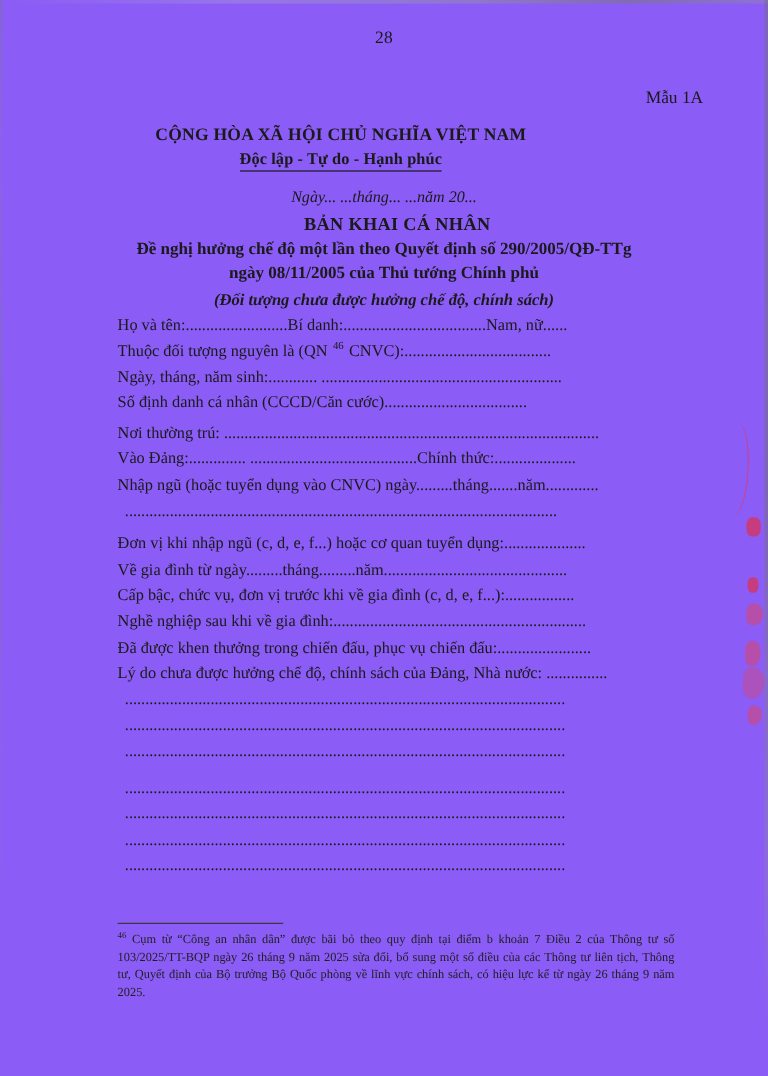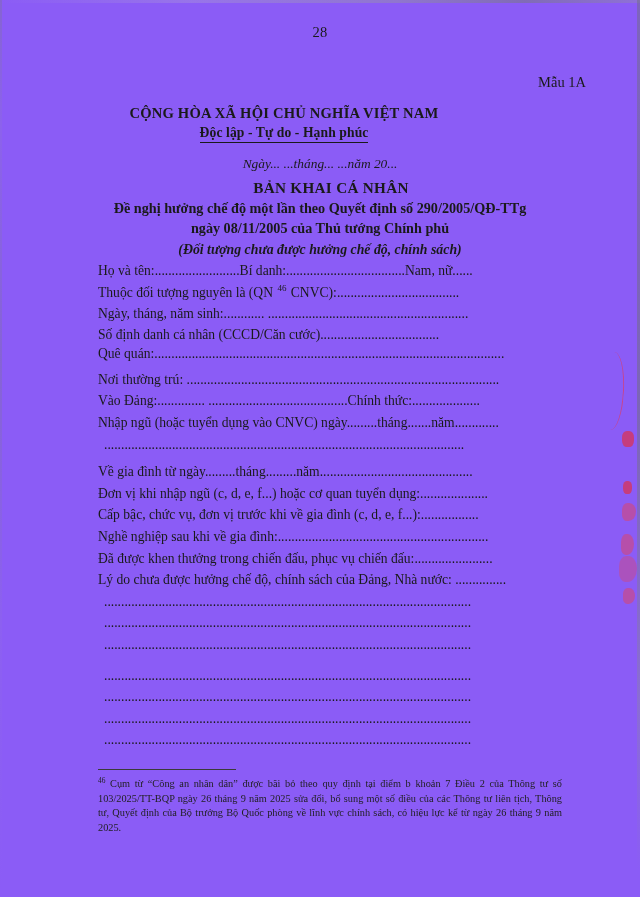--- a/index.html
+++ b/index.html
@@ -253,37 +253,36 @@
   <div class="form-body">
 
     <div class="fline">Họ và tên:.........................Bí danh:...................................Nam, nữ......</div>
 
     <div class="fline"><span>Thuộc đối tượng nguyên là (QN </span><span class="sup">46</span><span> CNVC):....................................</span></div>
 
     <div class="fline">Ngày, tháng, năm sinh:............ ...........................................................</div>
 
     <div class="fline tight">Số định danh cá nhân (CCCD/Căn cước)...................................</div>
 
-    <div class="fline tight">Quê quán:.......................................................................................................</div>
 
     <div class="gap-sm"></div>
 
     <div class="fline">Nơi thường trú: ............................................................................................</div>
 
     <div class="fline">Vào Đảng:.............. .........................................Chính thức:....................</div>
 
     <div class="fline">Nhập ngũ (hoặc tuyển dụng vào CNVC) ngày.........tháng.......năm.............</div>
 
     <div class="fline cont">..........................................................................................................</div>
 
     <div class="gap-sm"></div>
 
+    <div class="fline">Đơn vị khi nhập ngũ (c, d, e, f...) hoặc cơ quan tuyển dụng:....................</div>
+
     <div class="fline">Về gia đình từ ngày.........tháng.........năm.............................................</div>
-
-    <div class="fline">Đơn vị khi nhập ngũ (c, d, e, f...) hoặc cơ quan tuyển dụng:....................</div>
 
     <div class="fline">Cấp bậc, chức vụ, đơn vị trước khi về gia đình (c, d, e, f...):.................</div>
 
     <div class="fline">Nghề nghiệp sau khi về gia đình:..............................................................</div>
 
     <div class="fline">Đã được khen thưởng trong chiến đấu, phục vụ chiến đấu:.......................</div>
 
     <div class="fline">Lý do chưa được hưởng chế độ, chính sách của Đảng, Nhà nước: ...............</div>
 
     <div class="fline cont">............................................................................................................</div>

